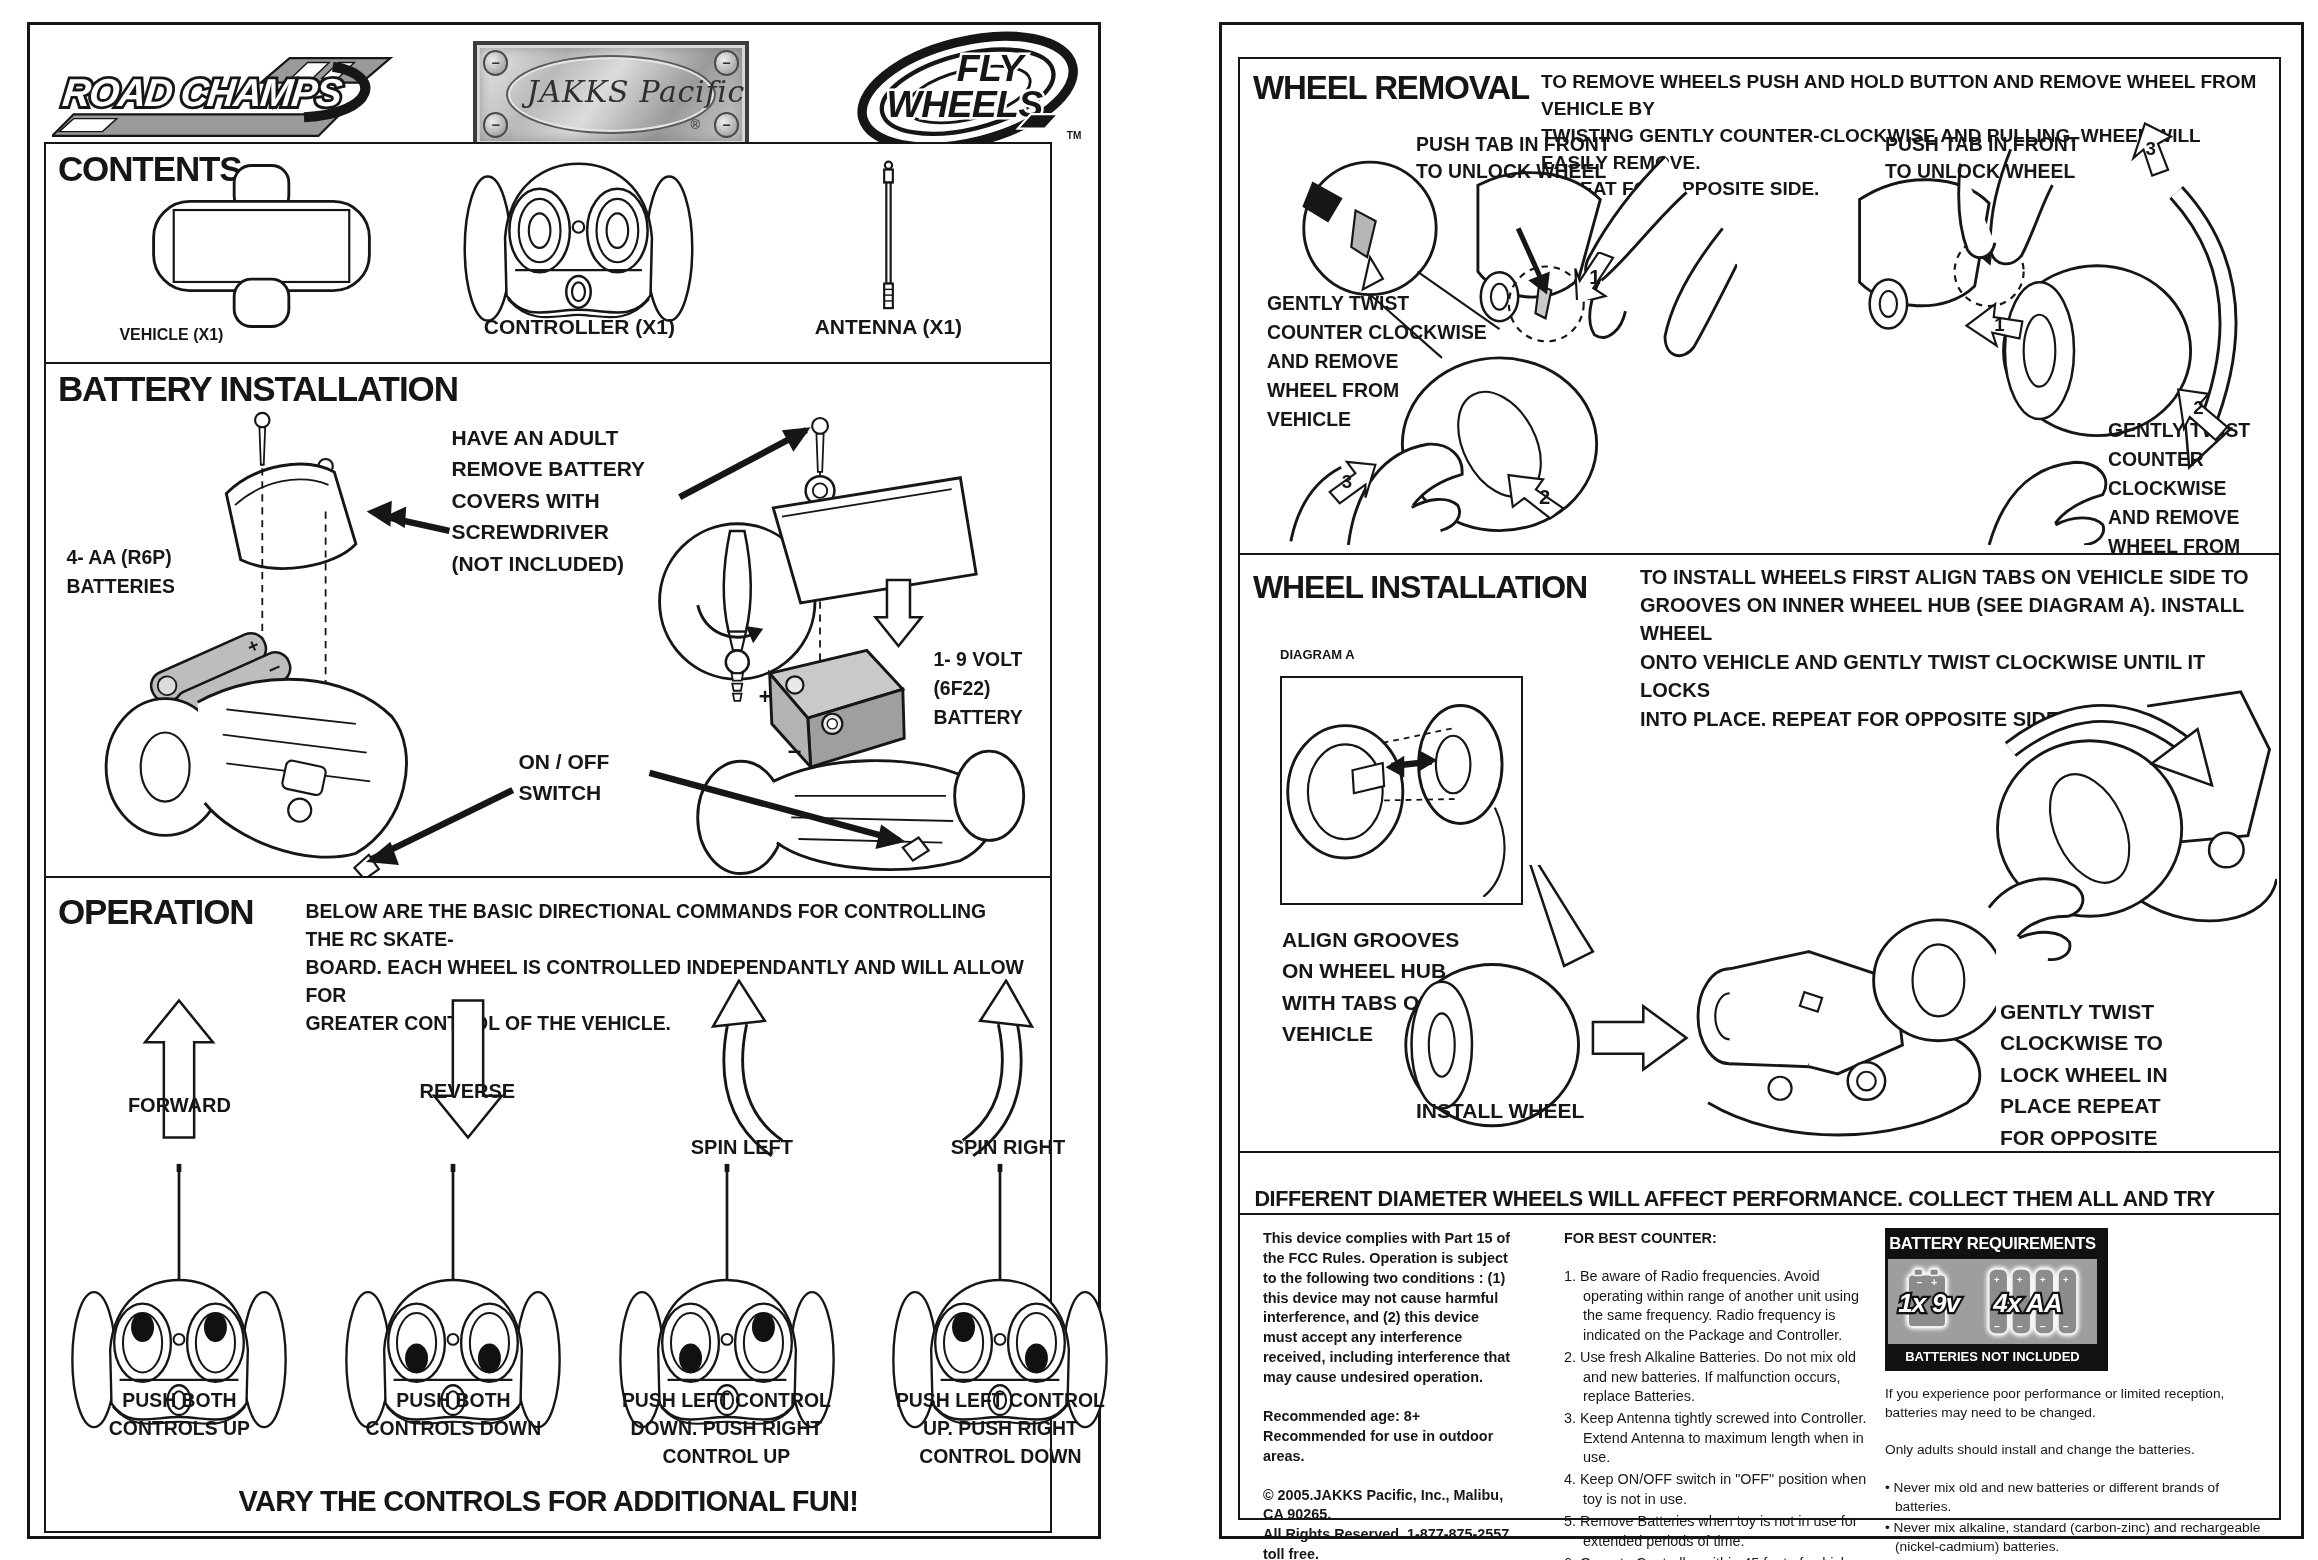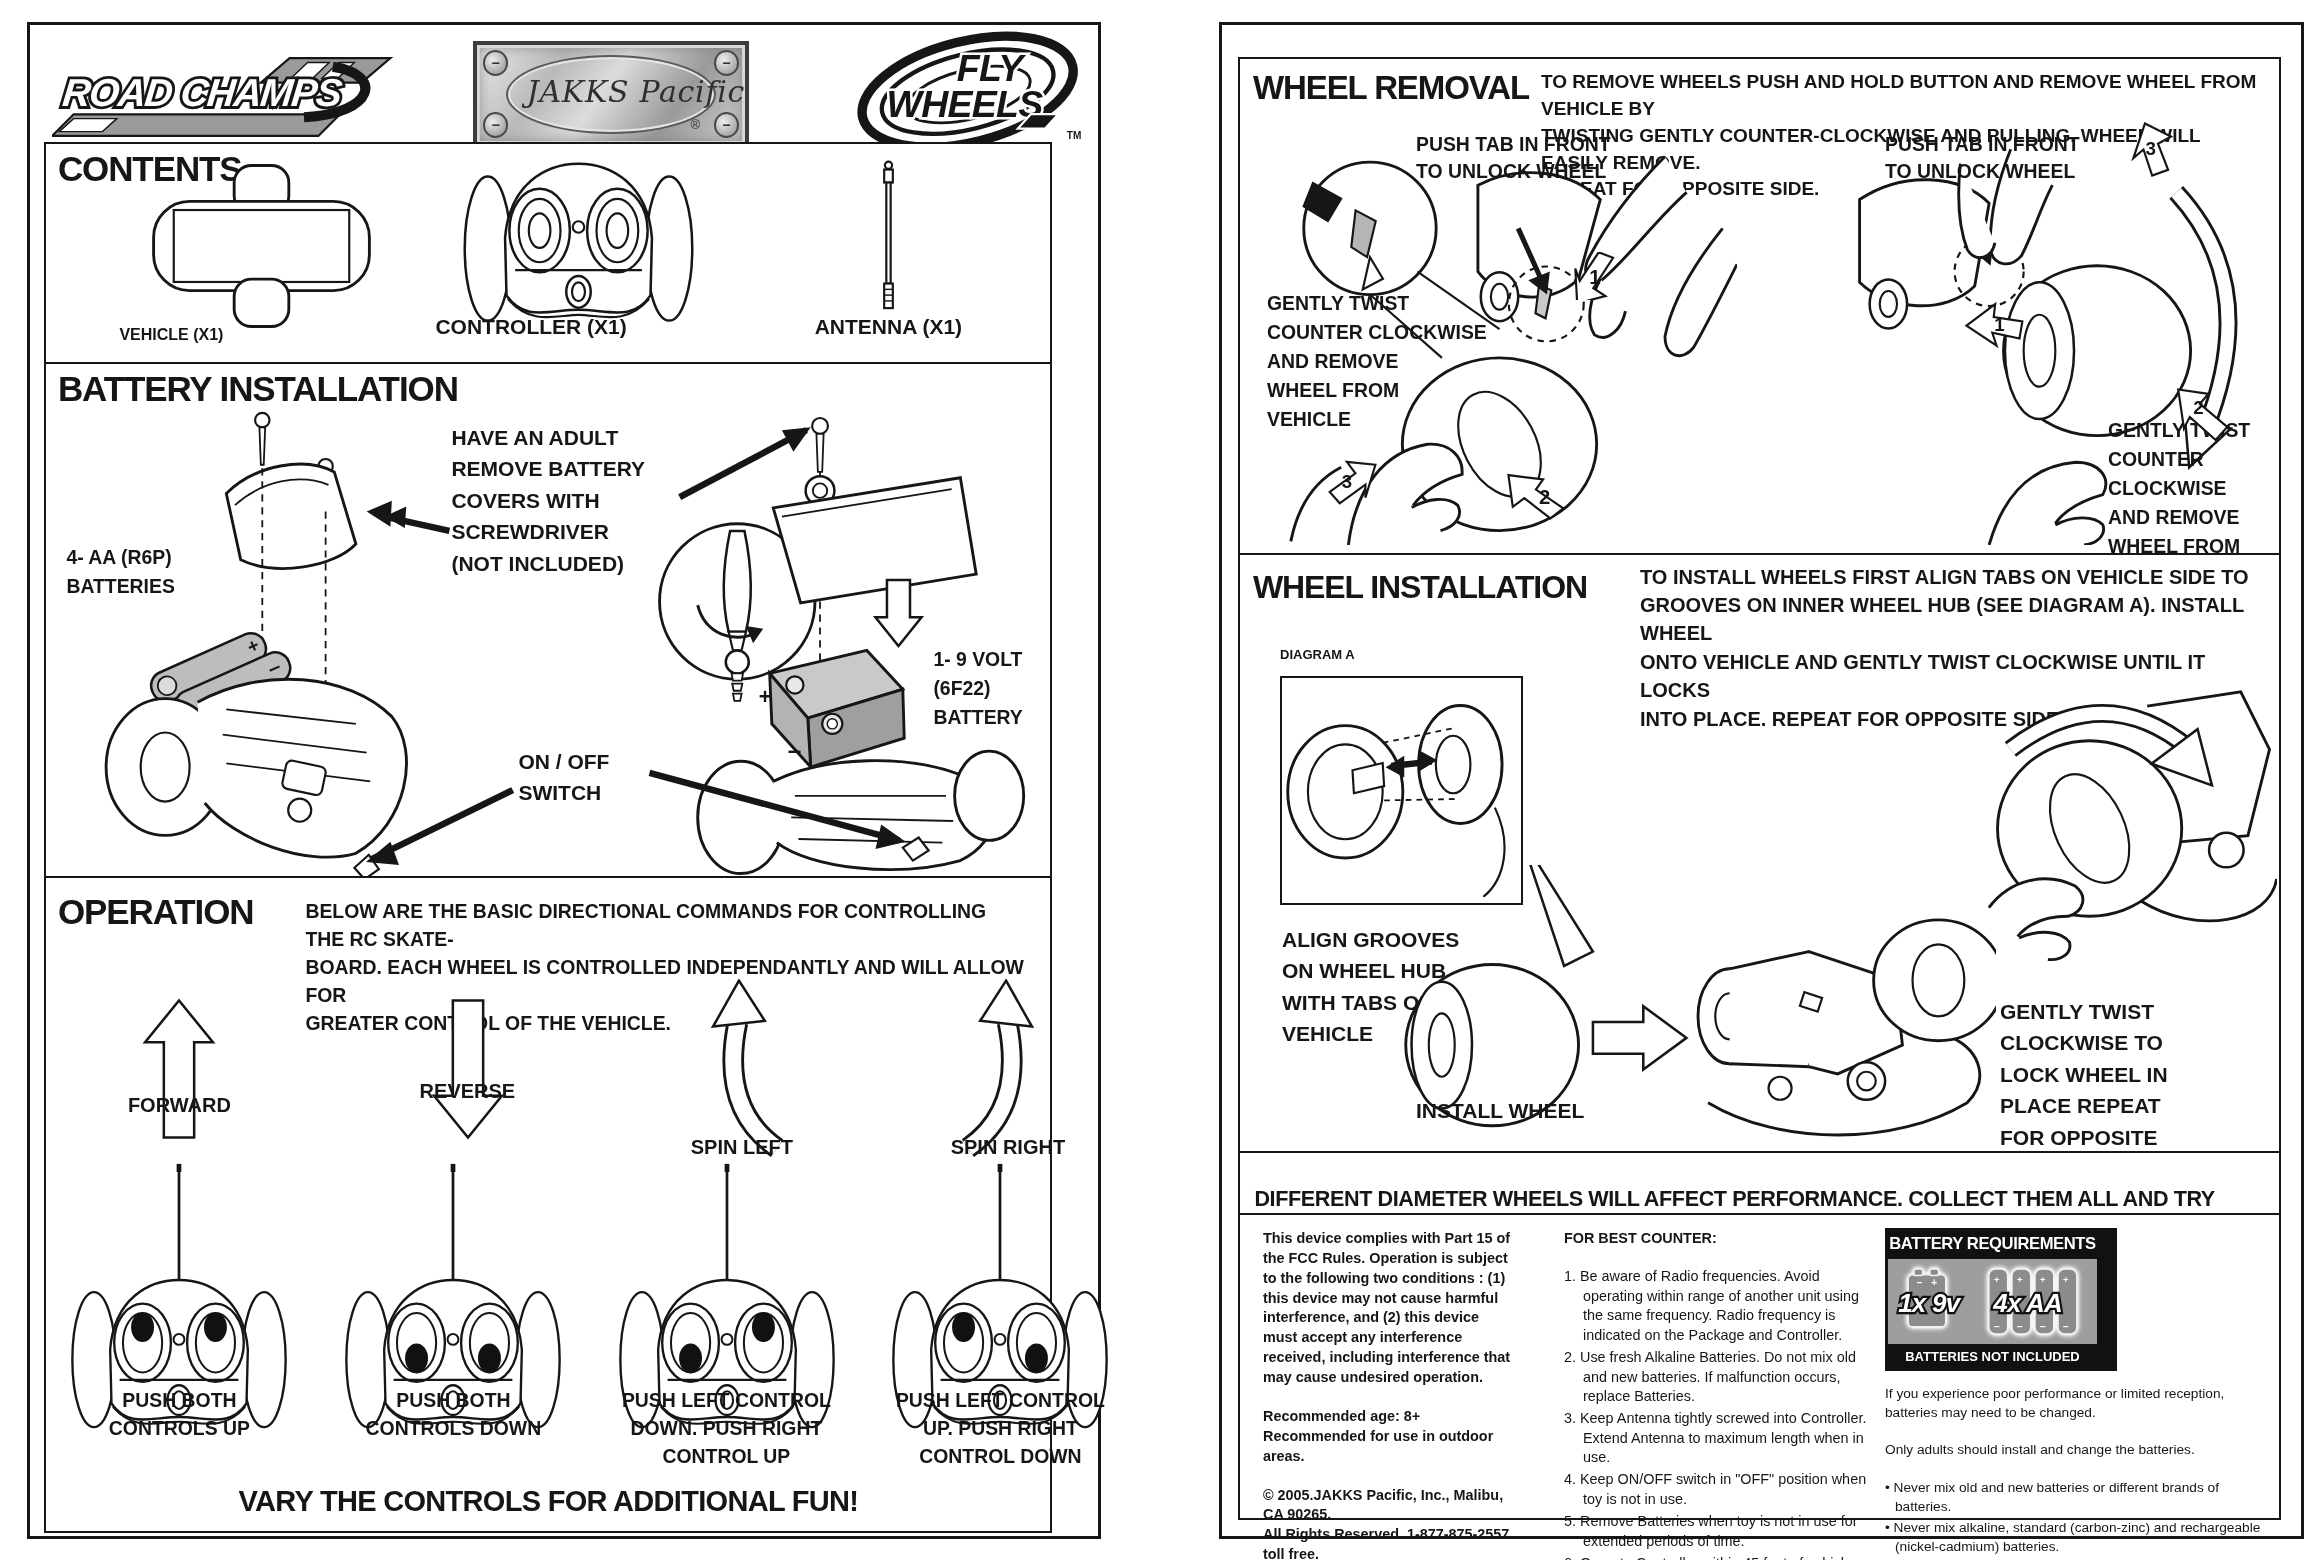--- a/index.html
+++ b/index.html
@@ -106,21 +106,21 @@
           <circle cx="20" cy="10" r="5" style="fill:#fff;stroke:#161616;stroke-width:3"></circle>
           <rect x="14" y="16" width="12" height="18" style="fill:#fff;stroke:#161616;stroke-width:3"></rect>
           <rect x="17" y="34" width="6" height="140" style="fill:#fff;stroke:#161616;stroke-width:3"></rect>
           <rect x="14" y="174" width="12" height="34" style="fill:#fff;stroke:#161616;stroke-width:3"></rect>
           <line x1="14" y1="182" x2="26" y2="182" style="stroke:#161616;stroke-width:2"></line>
           <line x1="14" y1="190" x2="26" y2="190" style="stroke:#161616;stroke-width:2"></line>
           <line x1="14" y1="198" x2="26" y2="198" style="stroke:#161616;stroke-width:2"></line>
         </svg>
       </div>
       <div class="abs b" style="left:10px;top:182px;width:230px;text-align:center;font-size:16px">VEHICLE (X1)</div>
-      <div class="abs b" style="left:389px;top:171px;width:288px;text-align:left;font-size:21px">CONTROLLER (X1)</div>
+      <div class="abs b" style="left:389px;top:171px;width:288px;text-align:center;font-size:21px">CONTROLLER (X1)</div>
       <div class="abs b" style="left:727px;top:171px;width:230px;text-align:center;font-size:21px">ANTENNA (X1)</div>
     </div>
 
     <div class="sec" style="left:14.4px;top:337px;width:1004px;height:516px">
       <div class="abs h" style="left:11.5px;top:5.8px;font-size:35px">BATTERY  INSTALLATION</div>
       <svg class="abs" style="left:0;top:0" width="1004" height="516" viewBox="0 0 1394 717">
 
         <g>
           <circle cx="300" cy="78" r="10" style="fill:#fff;stroke:#161616;stroke-width:3"></circle>
           <path d="M 296,88 L 304,88 L 302,140 L 298,140 Z" style="fill:#fff;stroke:#161616;stroke-width:2.5"></path>
@@ -512,21 +512,21 @@
         <div class="fbr-item">2. Use fresh Alkaline Batteries. Do not mix old and new batteries. If malfunction occurs, replace Batteries.</div>
         <div class="fbr-item">3. Keep Antenna tightly screwed into Controller. Extend Antenna to maximum length when in use.</div>
         <div class="fbr-item">4. Keep ON/OFF switch in "OFF" position when toy is not in use.</div>
         <div class="fbr-item">5. Remove Batteries when toy is not in use for extended periods of time.</div>
         <div class="fbr-item">6. Operate Controller within 45 feet of vehicle.</div>
 
       </div>
 
       <div class="abs" style="left:645px;top:13px;width:389px;font-size:13.7px;line-height:1.4">
 
-        <div style="width:215px;background:#111;padding:0 17px 0 0">
+        <div style="width:215px;background:#111;padding:0 8px 0 0">
           <div style="color:#fff;font-weight:bold;font-size:16.6px;text-align:center;padding:4.3px 0 3.6px;letter-spacing:-0.4px">BATTERY REQUIREMENTS</div>
           <div style="background:#9e9e9e;height:85px;position:relative;margin:0 2.9px">
             <svg width="209" height="85" viewBox="0 0 290 118" style="font-size:19px">
               <g style="filter:drop-shadow(0 0 4px #fff) drop-shadow(0 0 2px #fff)">
                 <rect x="28" y="22" width="52" height="72" rx="6" style="fill:#8c8c8c;stroke:#f2f2f2;stroke-width:2"></rect>
                 <rect x="36" y="14" width="12" height="9" rx="3" style="fill:#8c8c8c;stroke:#f2f2f2;stroke-width:2"></rect>
                 <rect x="58" y="14" width="12" height="9" rx="3" style="fill:#8c8c8c;stroke:#f2f2f2;stroke-width:2"></rect>
                 <text x="40" y="38" style="font-size:14px;font-weight:bold;fill:#fff">−</text>
                 <text x="60" y="38" style="font-size:14px;font-weight:bold;fill:#fff">+</text>
                 <rect x="140" y="14" width="26" height="90" rx="9" style="fill:#8c8c8c;stroke:#f2f2f2;stroke-width:2"></rect>

